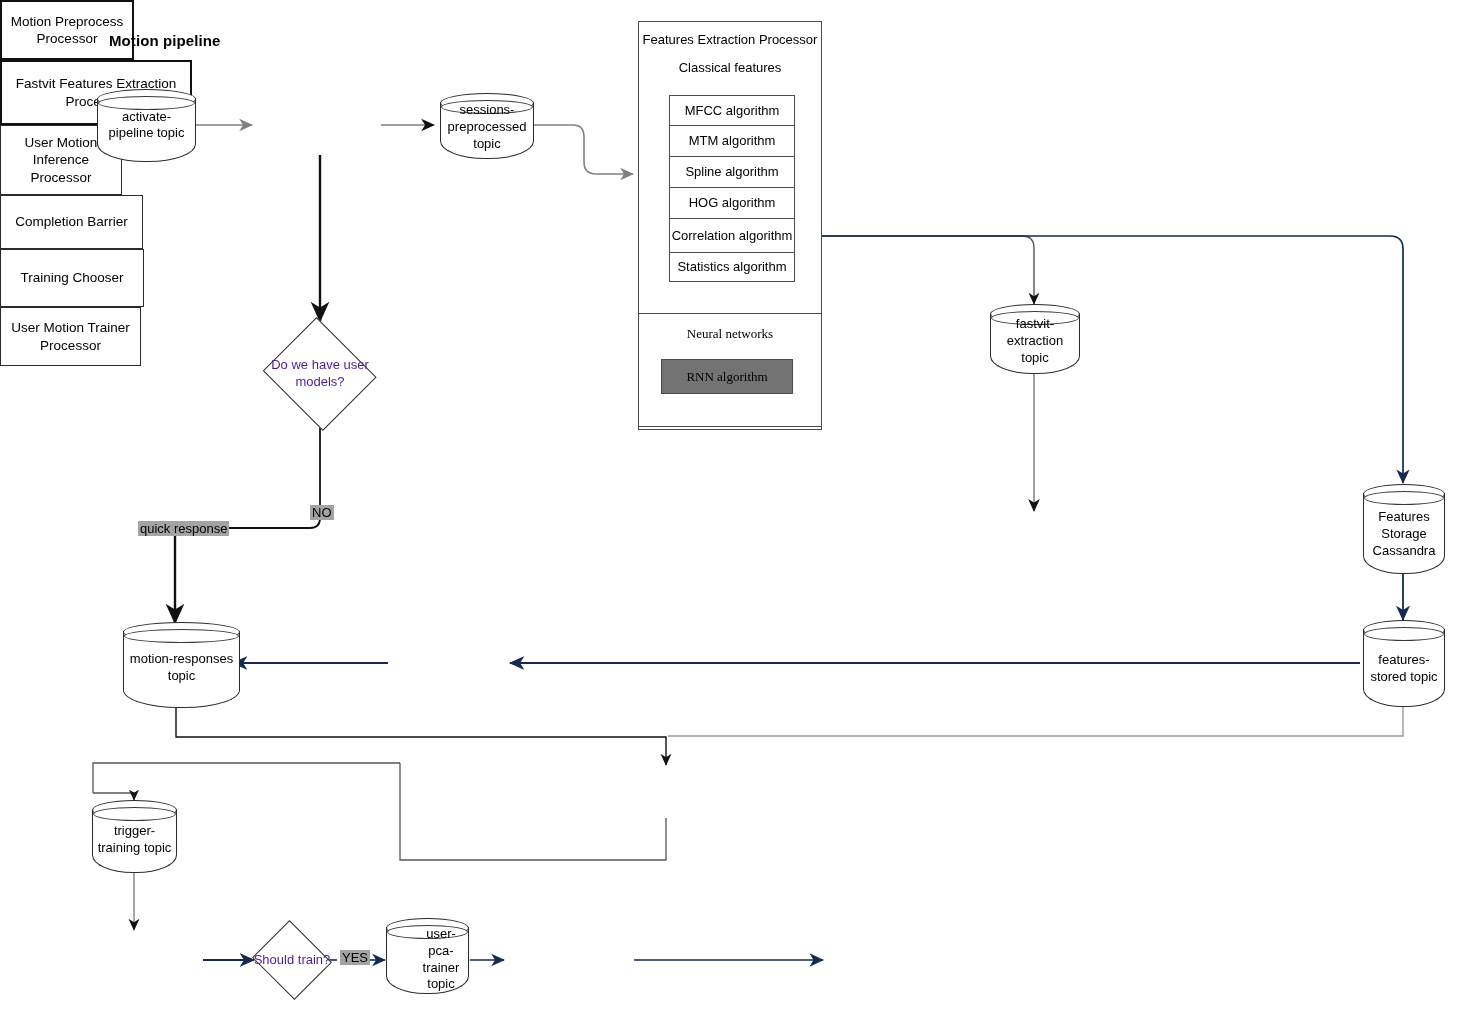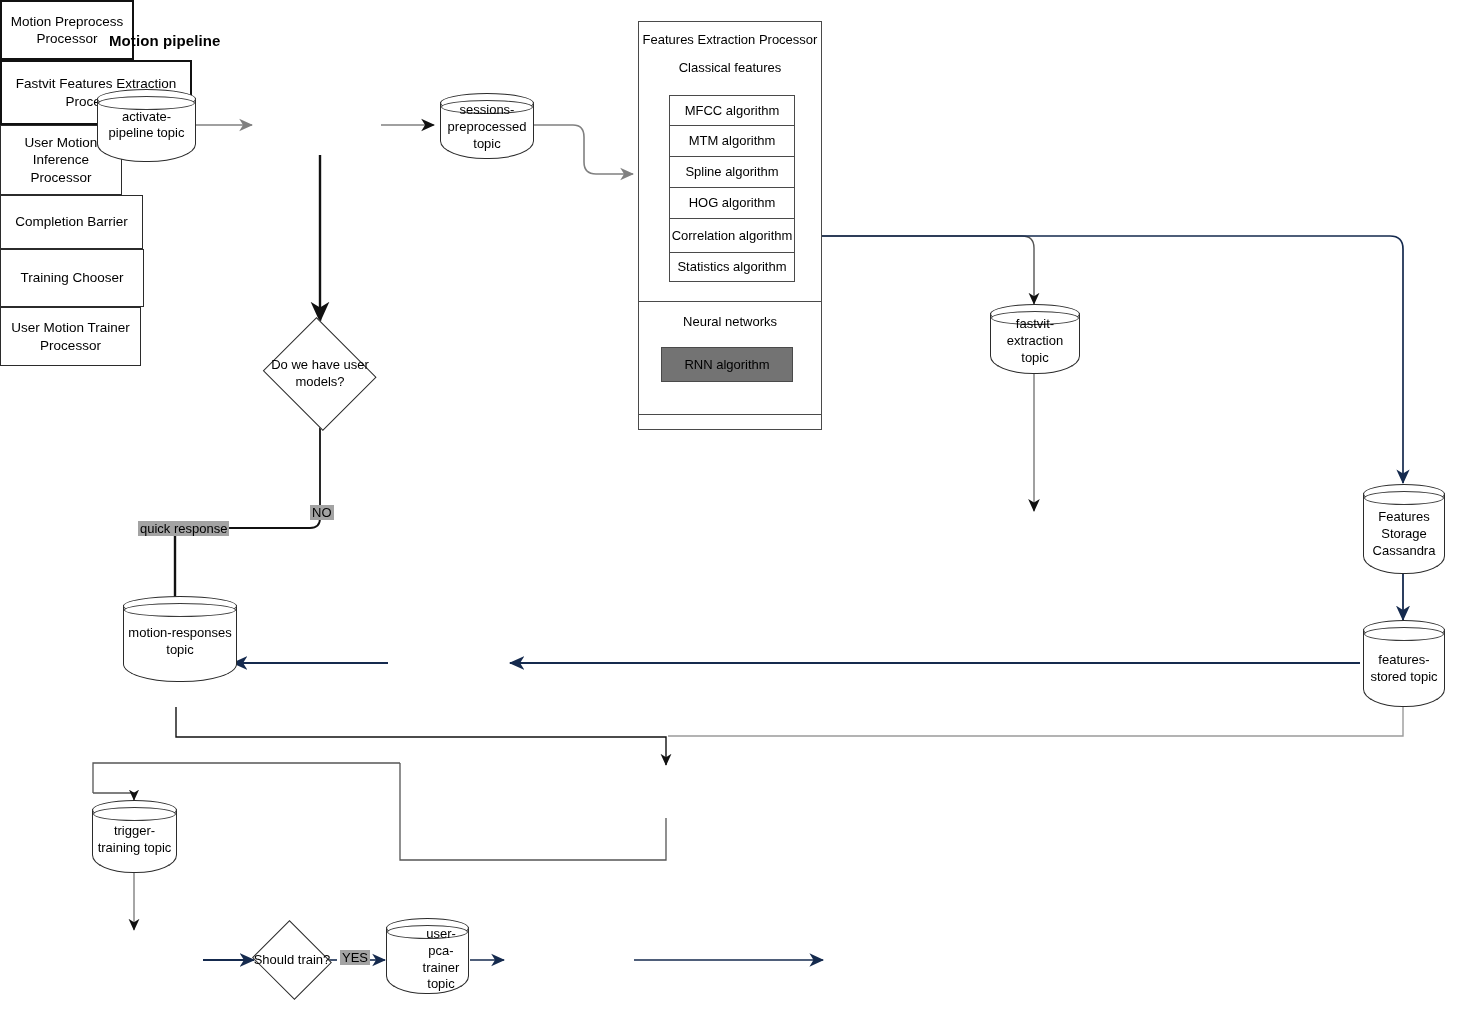--- a/index.html
+++ b/index.html
@@ -63,21 +63,21 @@
   .diamond{position:absolute;}
   .diamond .shape{
     position:absolute;left:50%;top:50%;
     width:70.7%;height:70.7%;
     transform:translate(-50%,-50%) rotate(45deg);
     border:1.6px solid #2b2b2b;background:#fff;
   }
   .diamond .lbl{
     position:absolute;left:0;right:0;top:50%;
     transform:translateY(-50%);
-    text-align:center;font-size:13px;color:#000000;line-height:1.28;
+    text-align:center;font-size:13px;color:#4c1d95;line-height:1.28;
     pointer-events:none;
   }
 
   
   .fx-outer{
     position:absolute;
     border:1.6px solid #4a4a4a;
     background:#fff;
   }
   .fx-sec{
@@ -252,21 +252,21 @@
 
     <div class="algo-stack" style="top:73px;height:187px;">
       <div class="algo" style="height:30px;">MFCC algorithm</div>
       <div class="algo" style="height:31px;">MTM algorithm</div>
       <div class="algo" style="height:31px;">Spline algorithm</div>
       <div class="algo" style="height:31px;">HOG algorithm</div>
       <div class="algo" style="height:34px;">Correlation algorithm</div>
       <div class="algo" style="height:27px;">Statistics algorithm</div>
     </div>
 
-    <div class="fx-sec" style="top:279px;height:114px;left:-1px;right:-1px;">
+    <div class="fx-sec" style="top:291px;height:114px;left:-1px;right:-1px;font-family:Liberation Serif, serif;">
       <div class="fx-sub" style="margin-top:12px;">Neural networks</div>
       <div class="rnn-box" style="left:22px;right:28px;top:45px;height:33px;">RNN algorithm</div>
     </div>
   </div>
 
   <div class="diamond" style="left:261px;top:322px;width:118px;height:104px;">
     <div class="shape"></div>
     <div class="lbl">Do we have user models?</div>
   </div>
 
@@ -291,21 +291,21 @@
     <div class="lbl" style="top:56%;">Features Storage Cassandra</div>
   </div>
 
   <div class="cyl" style="left:1363px;top:620px;width:82px;height:87px;">
     <div class="body"></div>
     <div class="top"></div>
     <div class="top2"></div>
     <div class="lbl" style="top:56%;">features-stored topic</div>
   </div>
 
-  <div class="cyl" style="left:123px;top:596px;width:114px;height:86px;">
+  <div class="cyl" style="left:123px;top:622px;width:106px;height:86px;padding-left:11px;">
     <div class="body"></div>
     <div class="top"></div>
     <div class="top2"></div>
     <div class="lbl" style="top:54%;">motion-responses topic</div>
   </div>
 
   <div class="proc" style="left:389px;top:637px;width:112px;height:64px;">
     <span>User Motion Inference Processor</span>
   </div>
 

